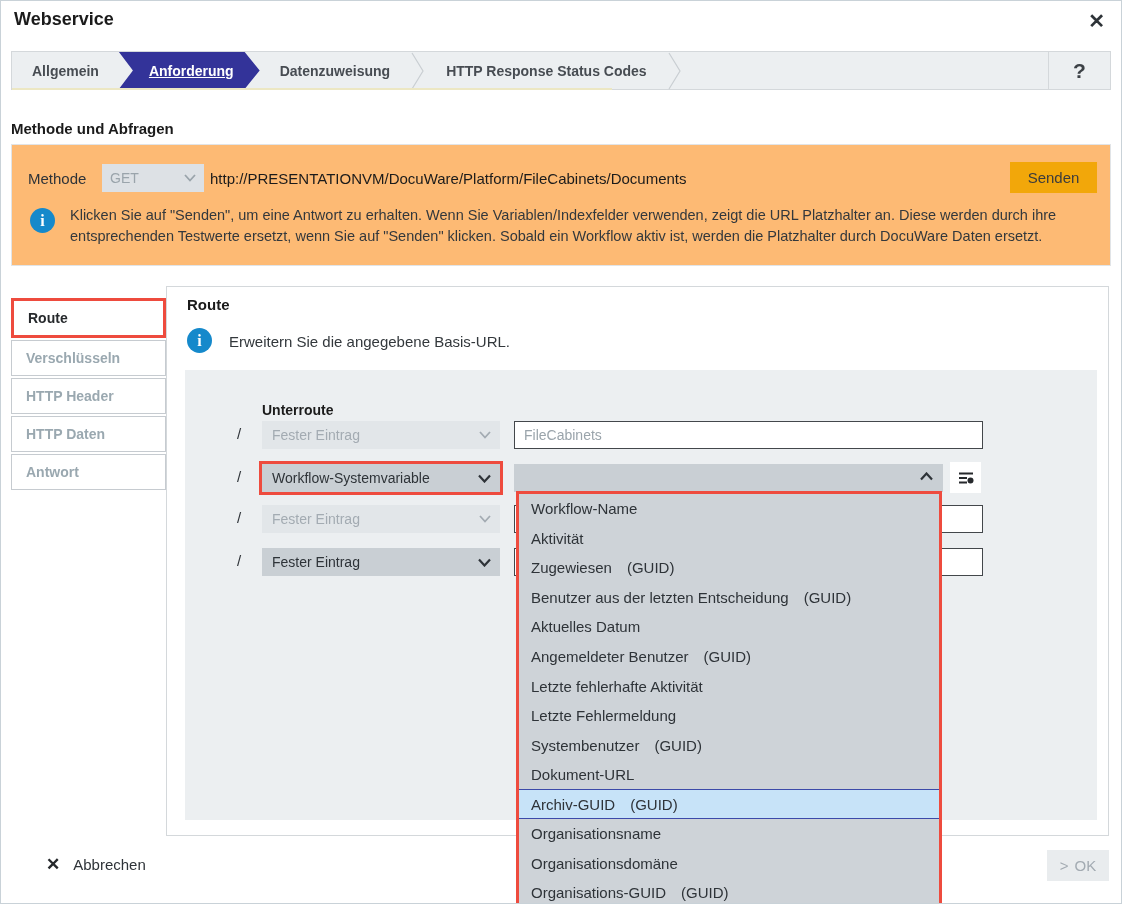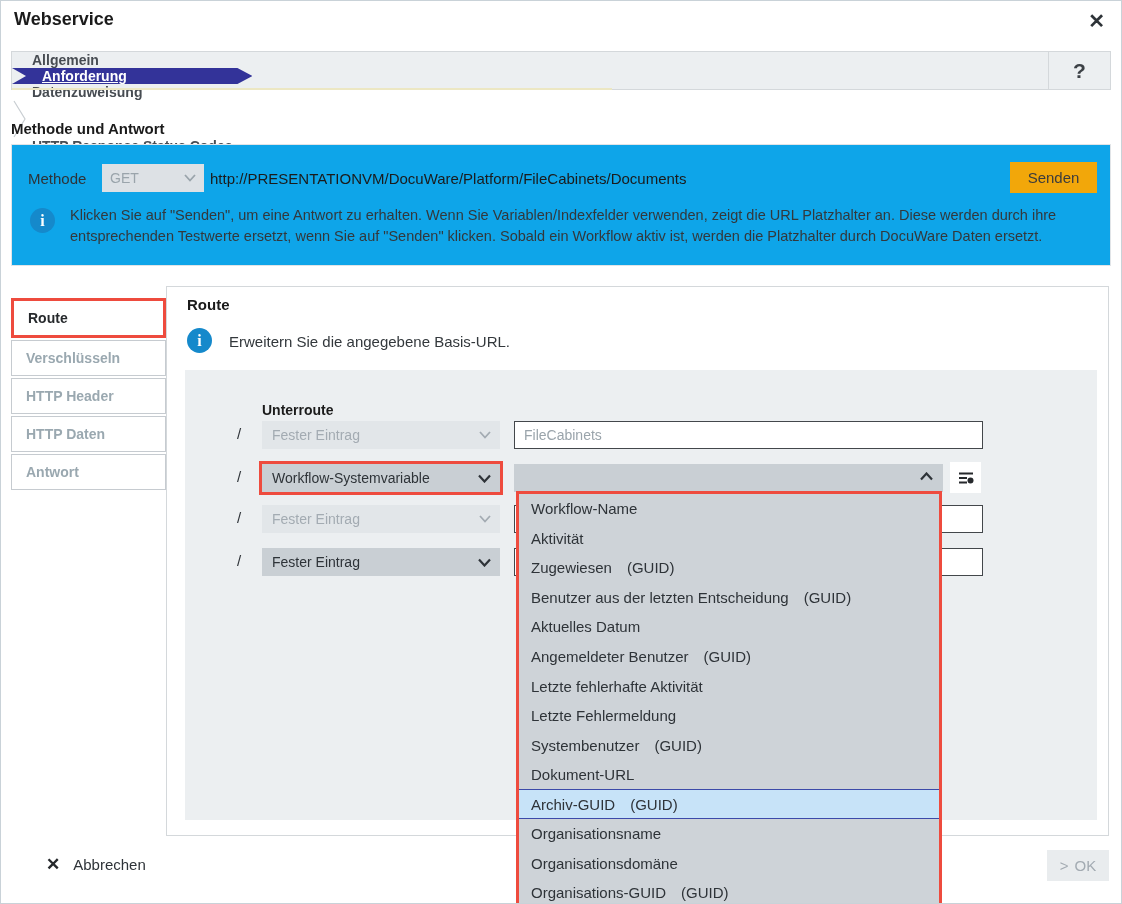--- a/index.html
+++ b/index.html
@@ -22,21 +22,21 @@
   .tab.active{ background:#333399; color:#fff; padding:0 26px 0 30px;
         clip-path:polygon(0 0, calc(100% - 15px) 0, 100% 50%, calc(100% - 15px) 100%, 0 100%, 14px 50%);text-decoration:underline; }
   .tab-sep{ width:16px; display:flex; align-items:center; justify-content:center; }
   .help-box{ position:absolute; right:0; top:0; width:62px; height:100%; border-left:1px solid #d4d8db;
         display:flex; align-items:center; justify-content:center; font-size:21px; font-weight:bold;
         color:#3c4146; cursor:pointer; background:#eceff1; }
 
   
   .sec-heading{ position:absolute; left:10px; top:119px; font-size:15px; font-weight:bold; color:#1b1b1b; }
   .method-panel{ position:absolute; left:10px; top:143px; width:1100px; height:122px;
-        background:#0ea5e9; border:1px solid #e1e4e7; }
+        background:#fdba74; border:1px solid #e1e4e7; }
   .method-label{ position:absolute; left:16px; top:25px; font-size:15px; color:#2e3338; }
   .method-select{ position:absolute; left:90px; top:19px; width:102px; height:28px; background:#dde1e5;
         display:flex; align-items:center; padding:0 8px; font-size:14px; color:#9aa4ab; cursor:default; }
   .method-select svg{ position:absolute; right:8px; }
   .url-text{ position:absolute; left:198px; top:25px; font-size:15px; color:#1b1b1b; }
   .send-btn{ position:absolute; right:13px; top:17px; width:87px; height:31px; background:#f2a70a;
         border:none; font-family:Liberation Sans, sans-serif; font-size:15px; color:#3c3c3c;
         display:flex; align-items:center; justify-content:center; cursor:pointer; }
   .info-icon{ width:25px; height:25px; border-radius:50%; background:#1589cb; color:#fff;
         display:flex; align-items:center; justify-content:center;
@@ -96,41 +96,41 @@
 </style>
 </head>
 <body>
 
 <div class="dialog">
 
   <div class="title">Webservice</div>
   <div class="close-x">✕</div>
 
   <div class="tabbar">
-    <div id="tabs-host" style="display:flex; align-items:stretch; height:100%;flex-direction:column;">
+    <div id="tabs-host" style="display:flex; align-items:stretch; height:100%;">
         <div class="tab">Allgemein</div>
         <div class="tab active">Anforderung</div>
         <div class="tab">Datenzuweisung</div>
         <div class="tab-sep">
           <svg width="14" height="38" viewBox="0 0 14 38">
             <polyline points="1,1 12,19 1,37" fill="none" stroke="#c9ced2" stroke-width="1.2"></polyline>
           </svg>
         </div>
         <div class="tab">HTTP Response Status Codes</div>
         <div class="tab-sep">
           <svg width="14" height="38" viewBox="0 0 14 38">
             <polyline points="1,1 12,19 1,37" fill="none" stroke="#c9ced2" stroke-width="1.2"></polyline>
           </svg>
         </div>
       </div>
     <div class="accent"></div>
     <div class="help-box">?</div>
   </div>
 
-  <div class="sec-heading">Methode und Antwort</div>
+  <div class="sec-heading">Methode und Abfragen</div>
 
   <div class="method-panel">
     <span class="method-label">Methode</span>
     <div class="method-select">
       <span>GET</span>
       <svg width="12" height="8" viewBox="0 0 12 8">
           <polyline points="1,1 6,6.5 11,1" fill="none" stroke="#9aa4ab" stroke-width="1.8"></polyline>
         </svg>
     </div>
     <span class="url-text">http://PRESENTATIONVM/DocuWare/Platform/FileCabinets/Documents</span>

